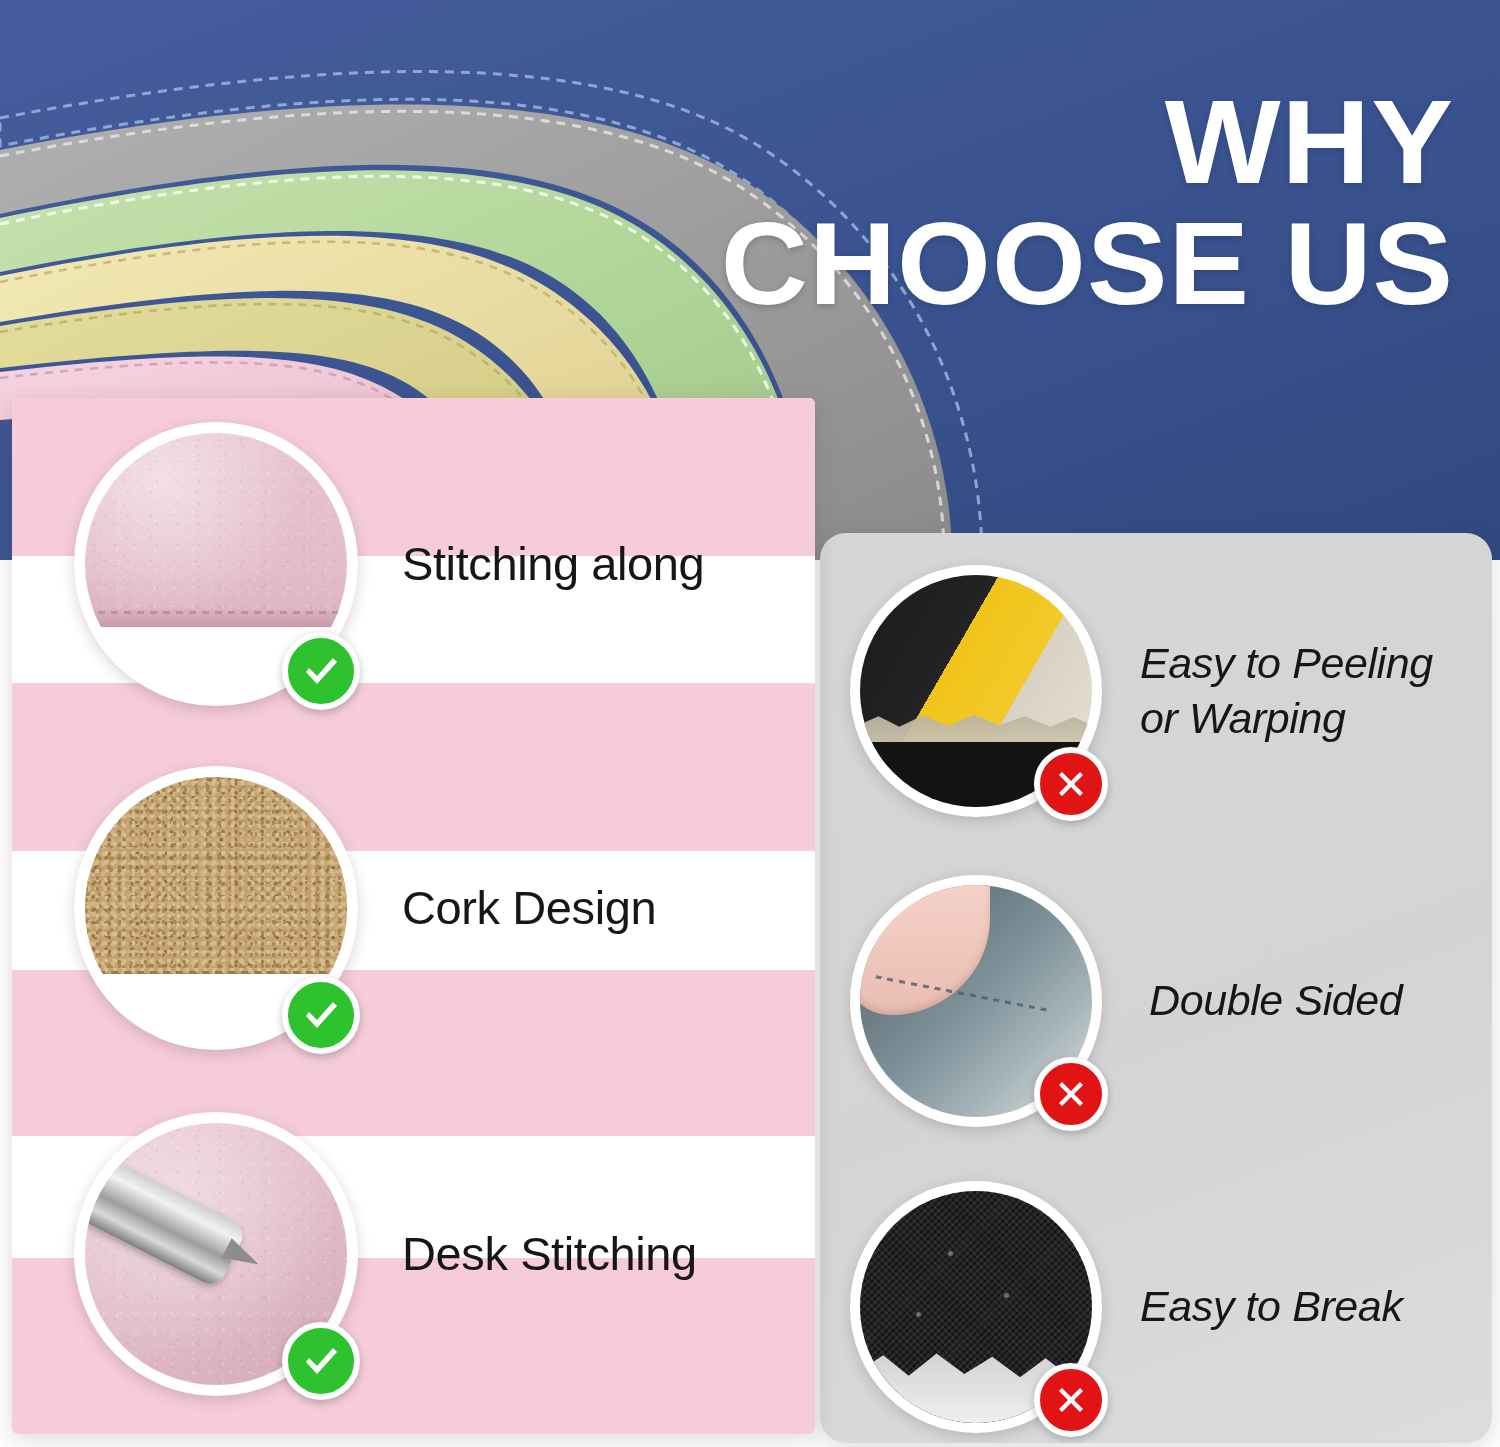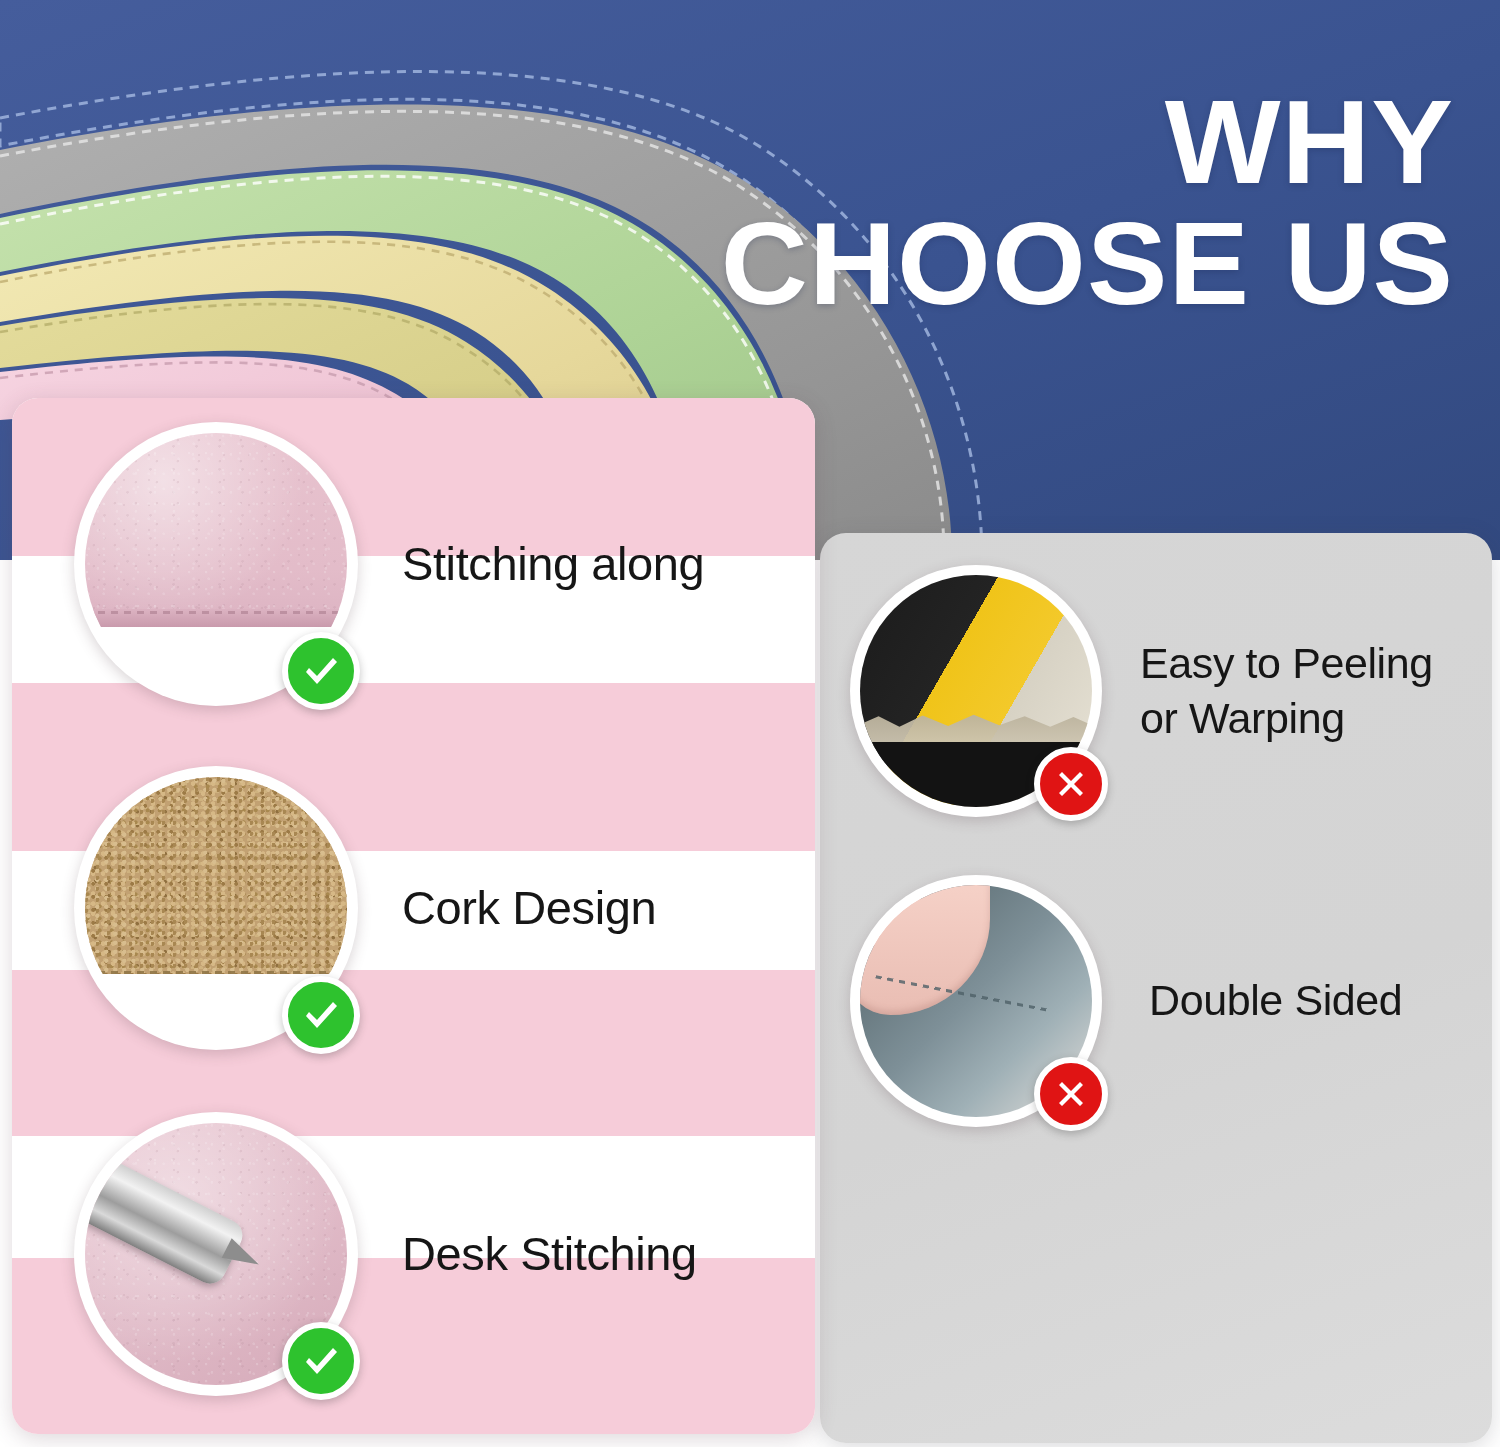--- a/index.html
+++ b/index.html
@@ -26,32 +26,33 @@
     font-family:"Liberation Sans Narrow","Liberation Sans", sans-serif;
     font-size:118px; letter-spacing:1px;
     transform:scaleX(1.04); transform-origin:right center;
     text-shadow:0 2px 6px rgba(20,30,70,.25);
   }
   .heading .ln2 { font-size:116px; margin-top:14px; }
 
   
   .panel-pros {
     position:absolute; left:12px; top:398px; width:803px; height:1036px;
-    border-radius:26px; overflow:hidden; z-index:14;
+    border-radius:6px; overflow:hidden; z-index:14;
     box-shadow:0 5px 22px rgba(90,60,75,.20);
     background:#ffffff;
   }
   .stripes { position:absolute; inset:0; }
   .stripe { position:absolute; left:0; width:100%; background:#f6ccd9; }
 
   .panel-cons {
     position:absolute; left:820px; top:533px; width:672px; height:910px;
     border-radius:26px; overflow:hidden; z-index:13;
     background:linear-gradient(160deg,#d6d6d6 0%,#d4d4d4 55%,#dcdcdc 100%);
     box-shadow:0 5px 22px rgba(60,60,70,.18);
+    font-style:italic;
   }
 
   
   .row { position:absolute; display:flex; align-items:center; }
   .pros-row { left:62px; width:740px; height:300px; }
   .cons-row { left:30px; width:640px; height:280px; }
 
   
   .thumb {
     position:relative; flex:0 0 auto; border-radius:50%;
@@ -295,20 +296,41 @@
         <svg width="40" height="40" viewBox="0 0 40 40">
           <path d="M11 8 L20 17 L29 8 L32 11 L23 20 L32 29 L29 32 L20 23 L11 32 L8 29 L17 20 L8 11 Z" fill="#ffffff"></path>
         </svg>
       </div>
     </div>
     <div class="label">
       <div>Double Sided</div>
     </div>
   </div>
 
+  <div class="row cons-row" style="top:634px;">
+    <div class="thumb">
+      <div class="thumb-inner">
+        <div class="tex tex-break">
+          <span class="speck" style="left:38%;top:26%"></span>
+          <span class="speck" style="left:62%;top:44%"></span>
+          <span class="speck" style="left:24%;top:52%"></span>
+          <div class="crack"></div>
+        </div>
+      </div>
+      <div class="badge badge-no">
+        <svg width="40" height="40" viewBox="0 0 40 40">
+          <path d="M11 8 L20 17 L29 8 L32 11 L23 20 L32 29 L29 32 L20 23 L11 32 L8 29 L17 20 L8 11 Z" fill="#ffffff"></path>
+        </svg>
+      </div>
+    </div>
+    <div class="label">
+      <div>Easy to Break</div>
+      <div></div>
+    </div>
+  </div>
 </div>
 
 <div class="panel-pros">
   <div class="stripes">
     <div class="stripe" style="top:0px;   height:158px;"></div>
     <div class="stripe" style="top:285px; height:168px;"></div>
     <div class="stripe" style="top:572px; height:166px;"></div>
     <div class="stripe" style="top:860px; height:176px;"></div>
   </div>
 

